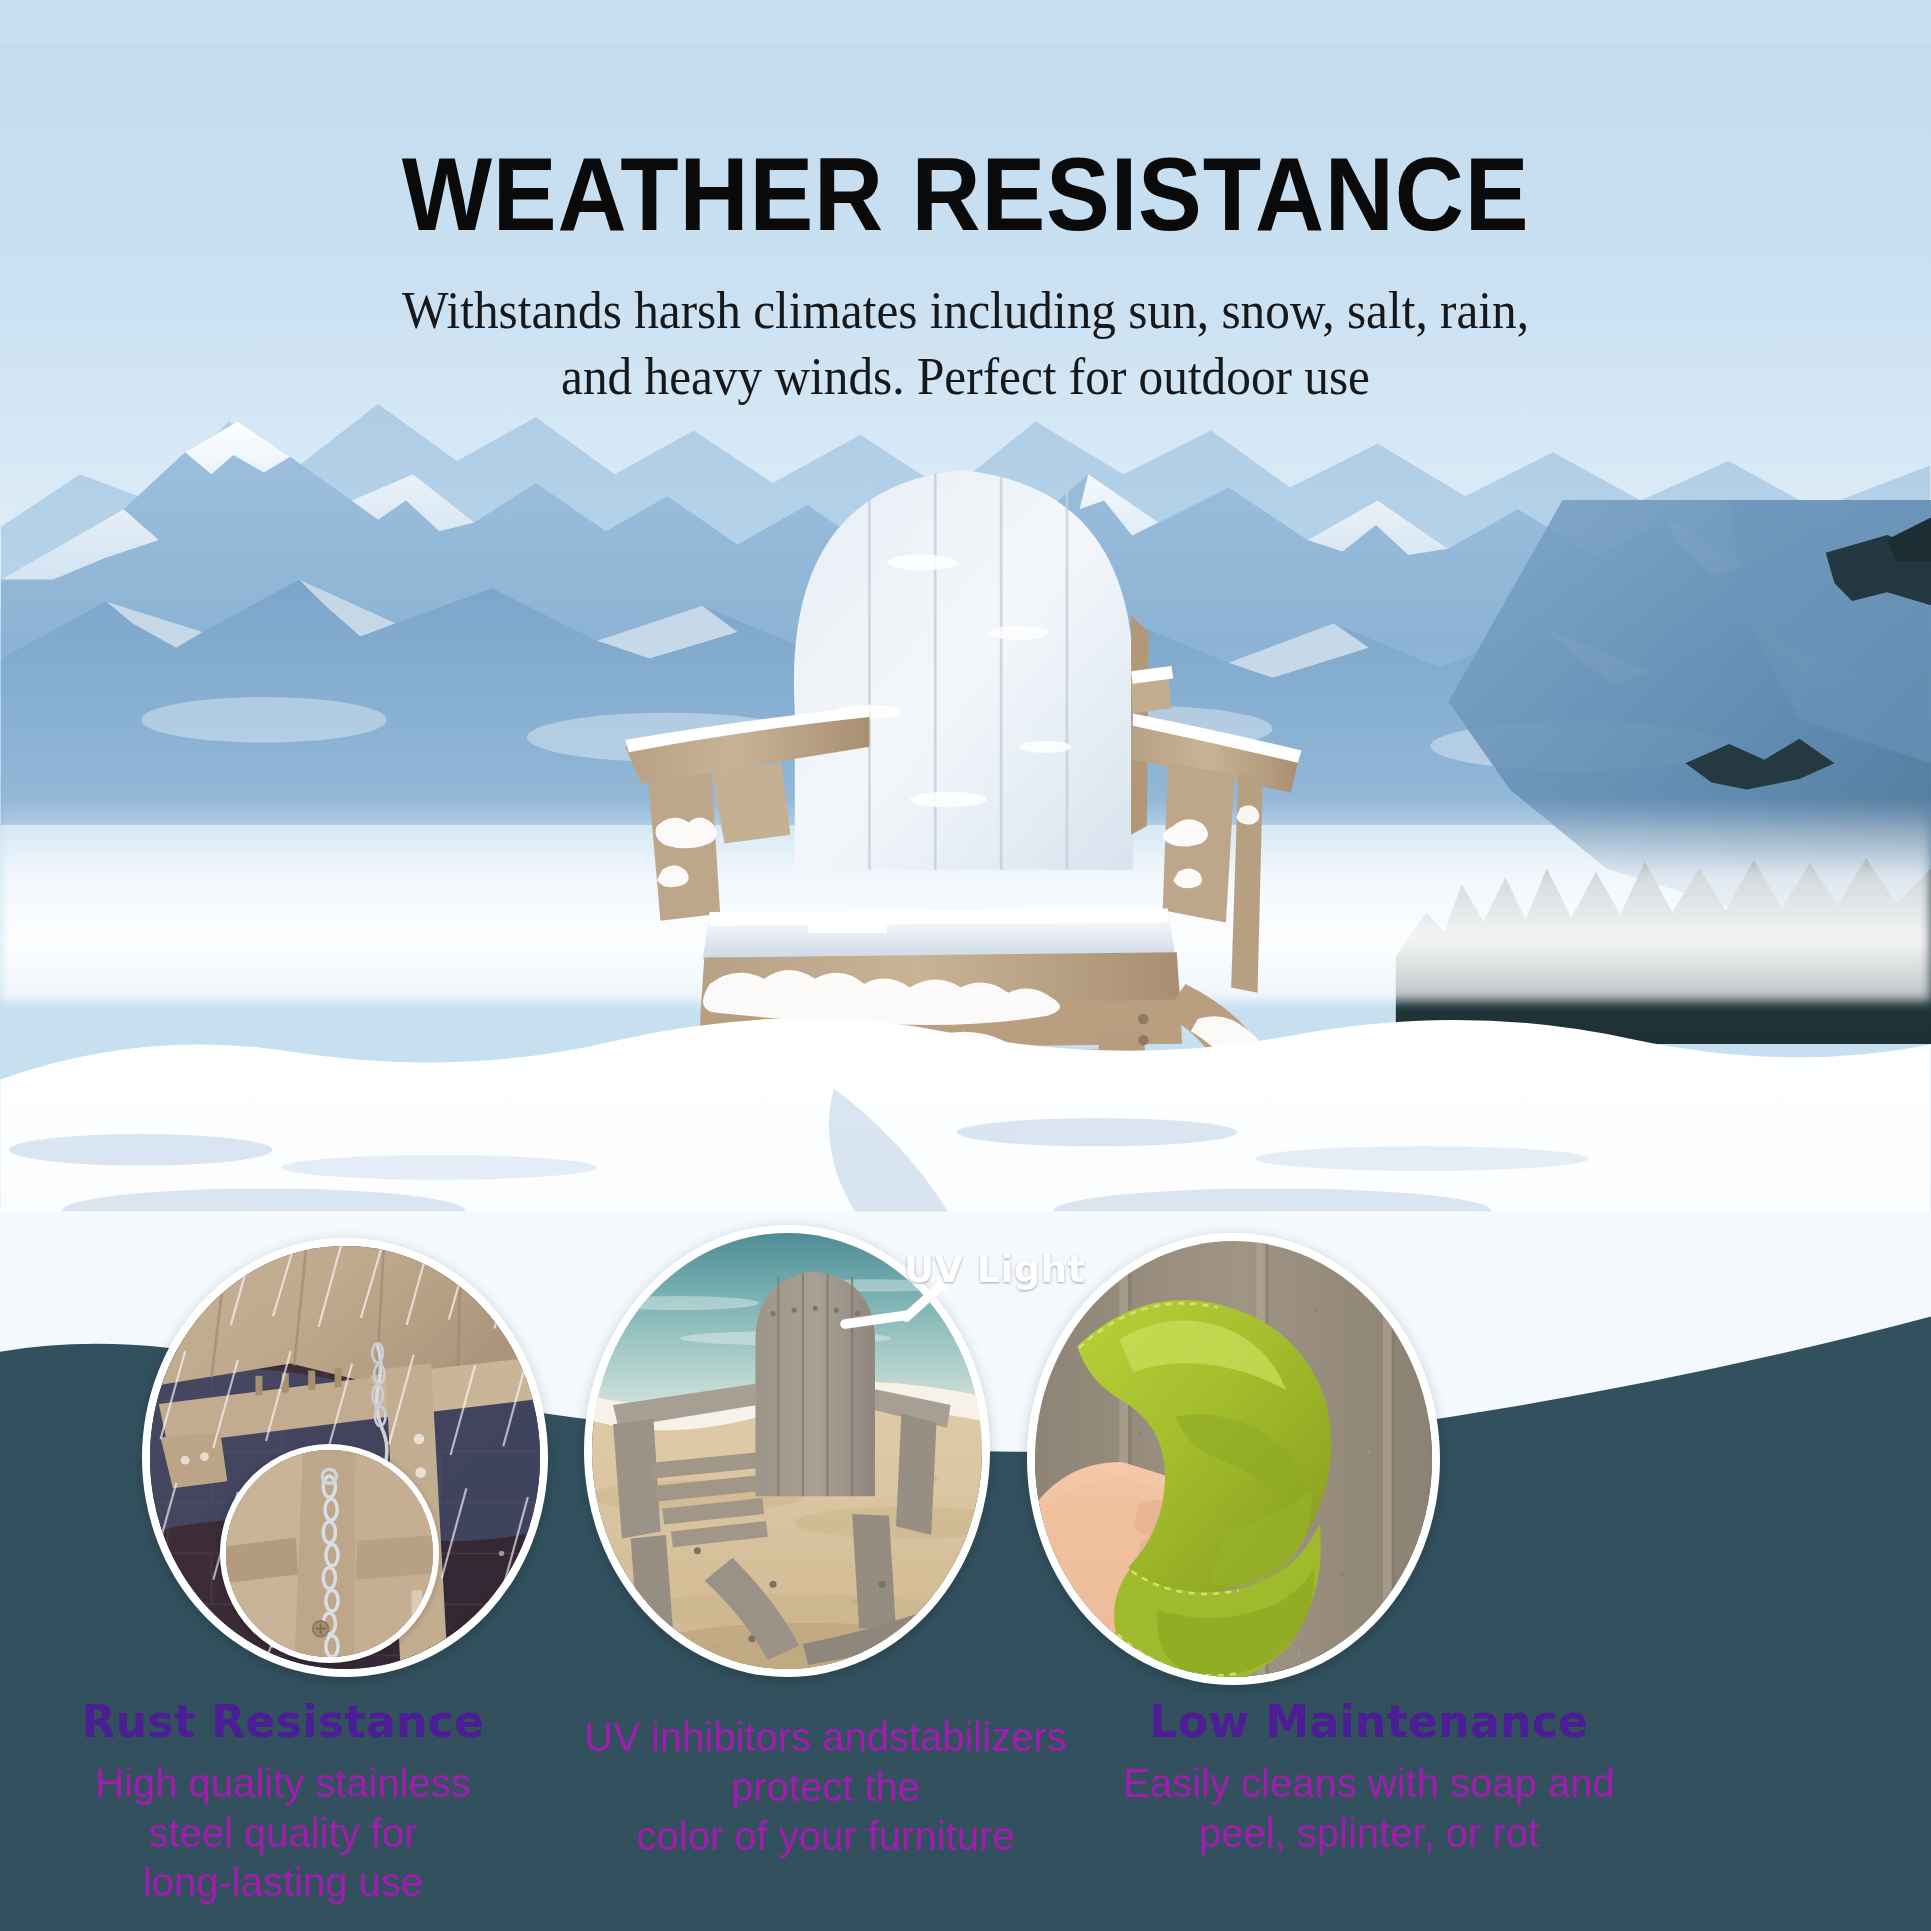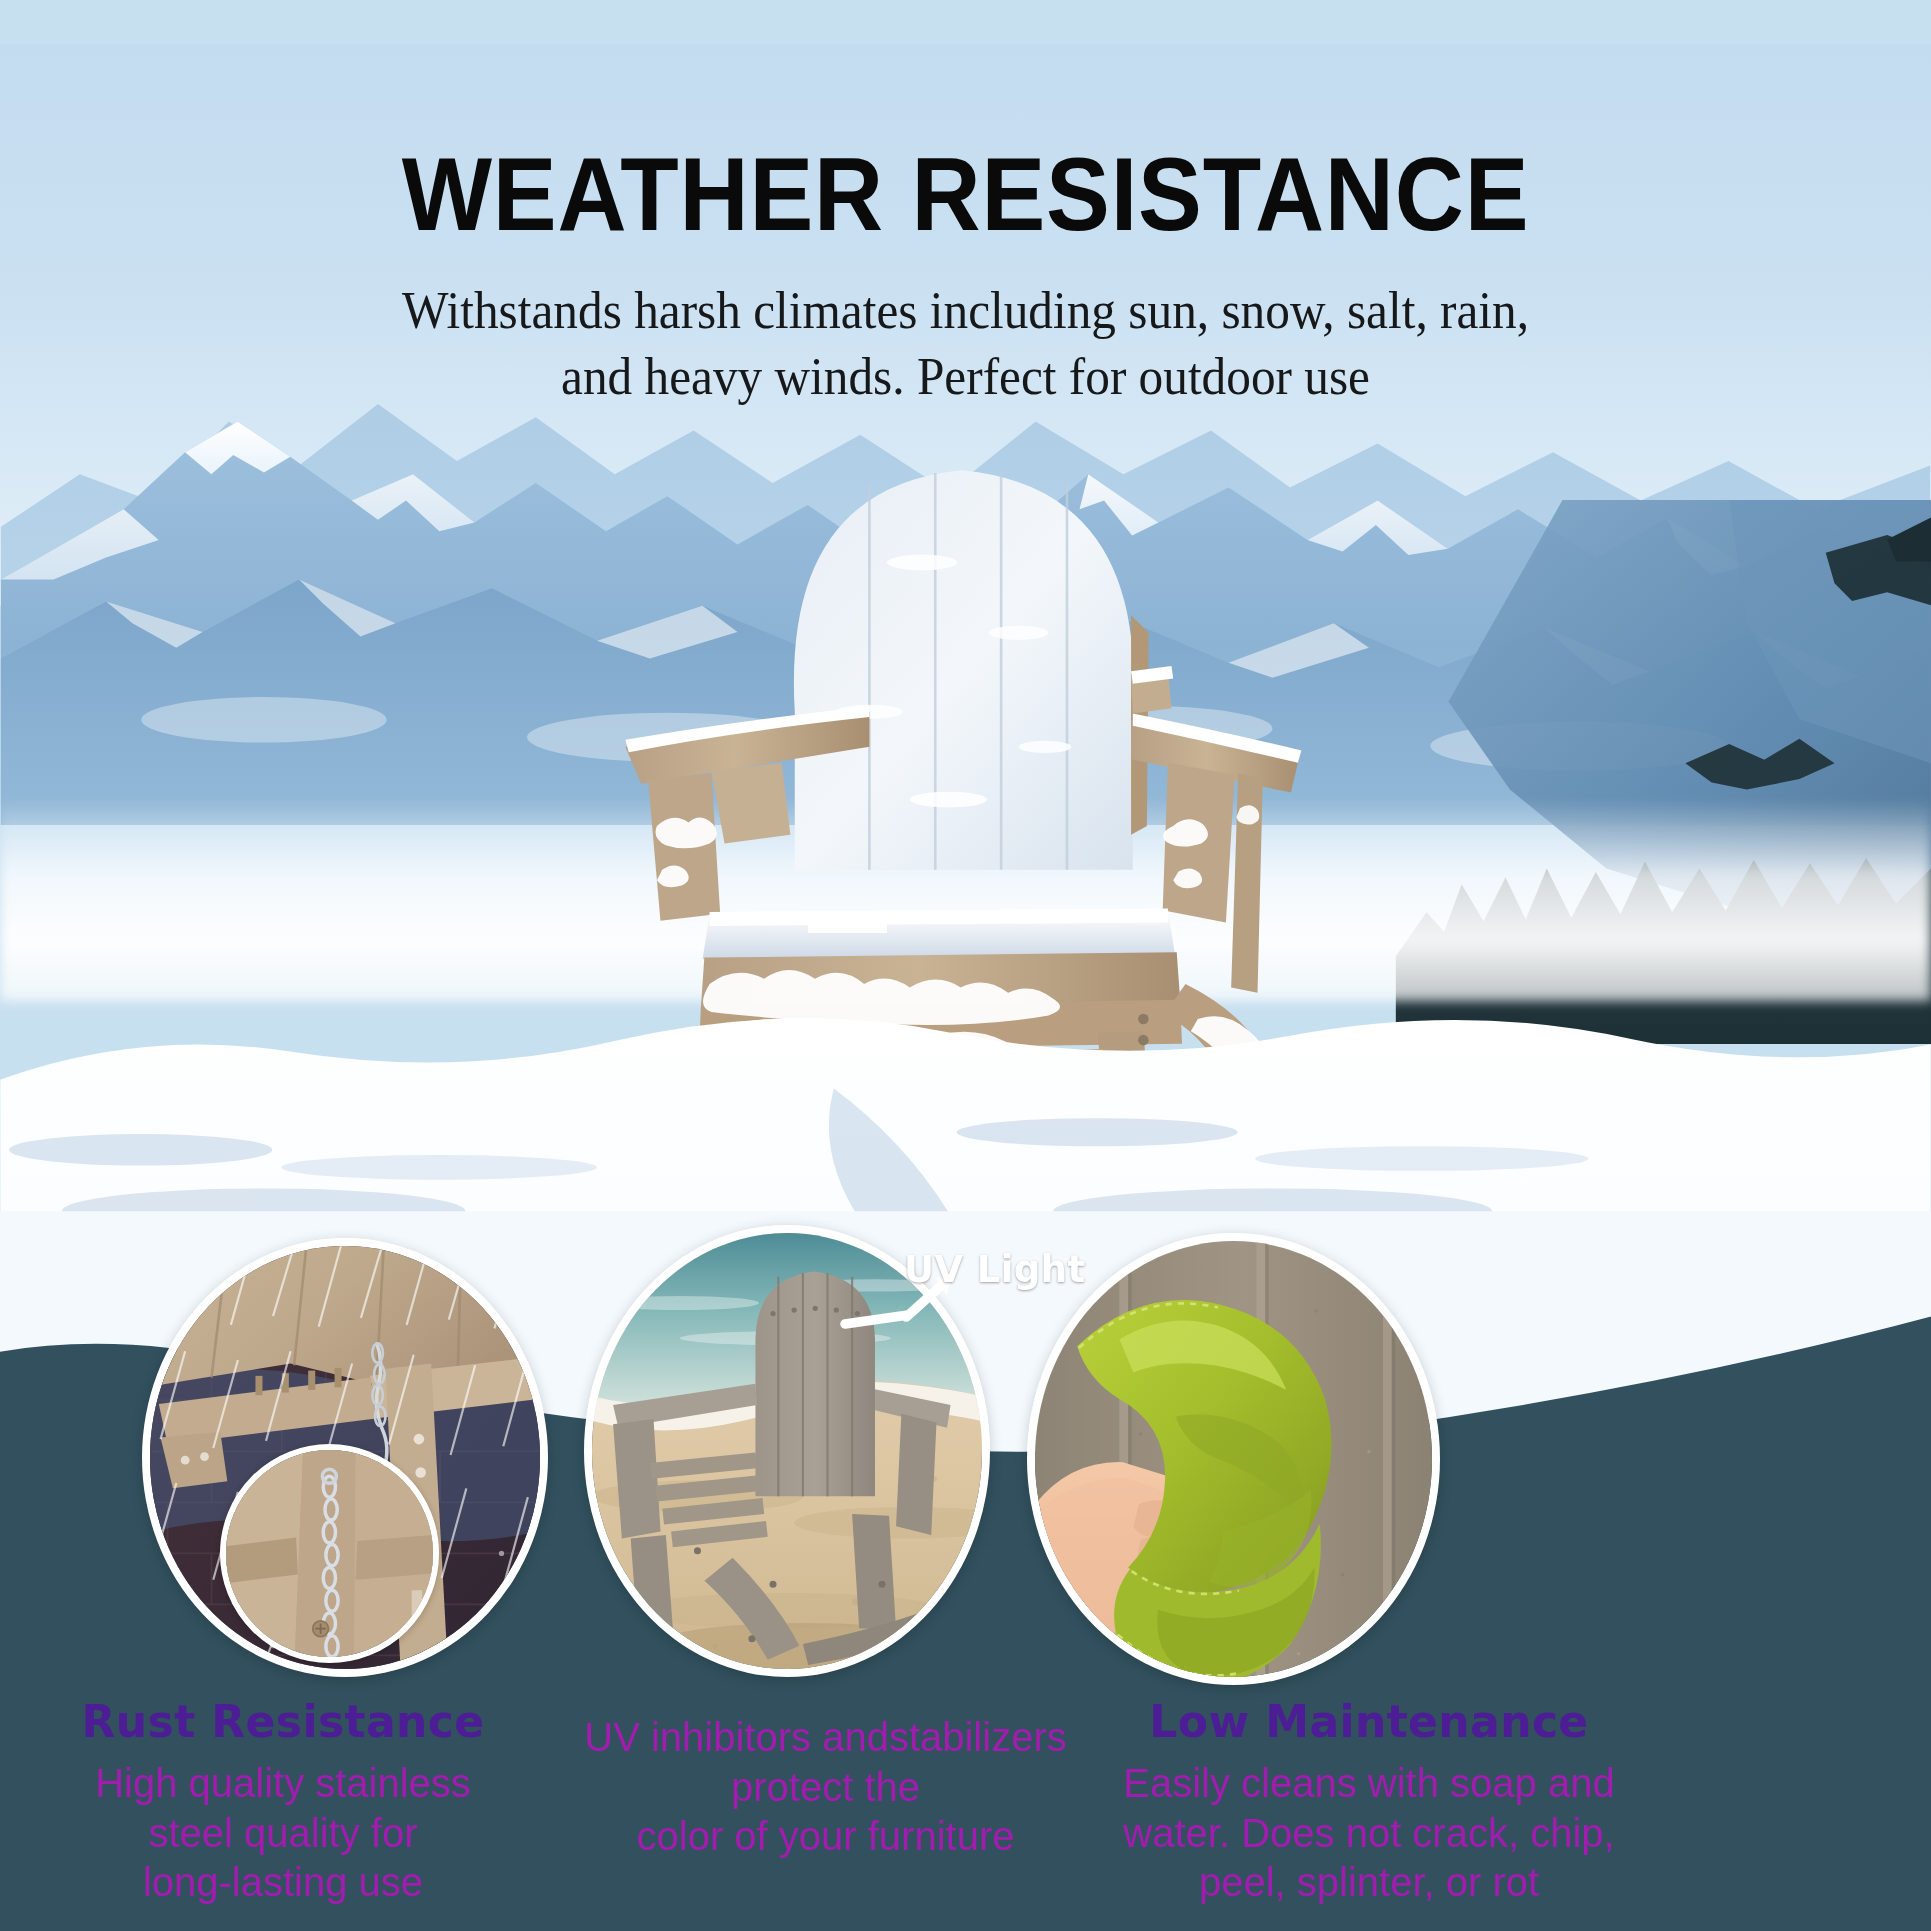--- a/index.html
+++ b/index.html
@@ -717,19 +717,18 @@
       <div>UV inhibitors andstabilizers</div>
       <div>protect the</div>
       <div>color of your furniture</div>
     </div>
   </div>
 
   <div class="card-text t3">
     <div class="card-title">Low Maintenance</div>
     <div class="card-desc">
       <div>Easily cleans with soap and</div>
-      <div>water. Does not crack, chip,</div>
       <div>peel, splinter, or rot</div>
     </div>
   </div>
 
 </div>
 
 
 </body></html>

